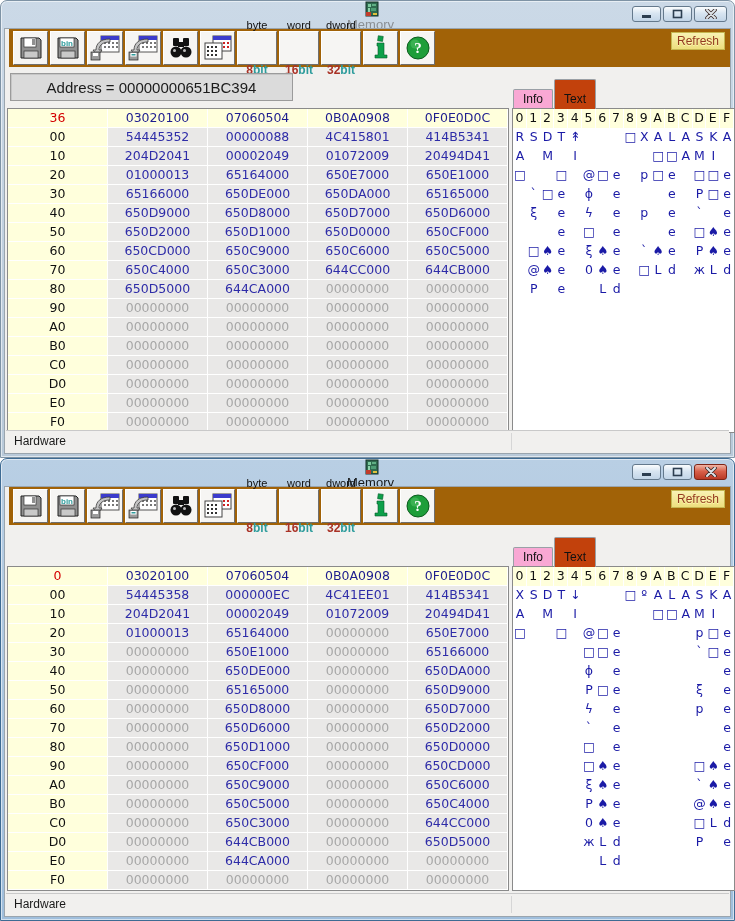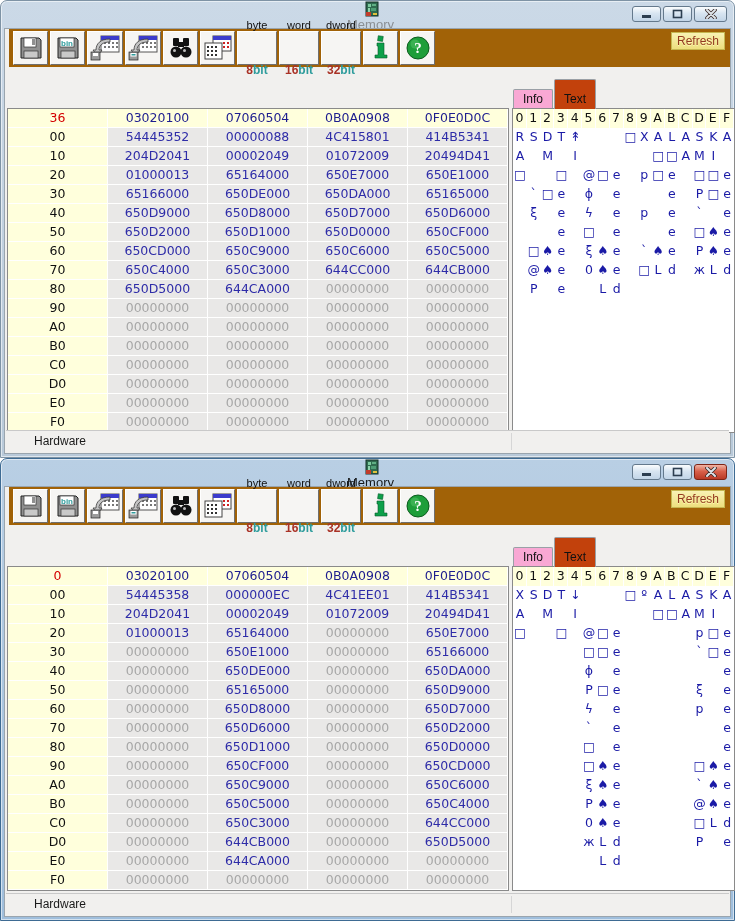--- a/index.html
+++ b/index.html
@@ -62,21 +62,21 @@
        border-radius:2px 2px 0 0;padding:2px 9px 3px 9px;margin-right:1px;cursor:default;}
   .tab.active{background:#c2410c;padding-top:12px;position:relative;z-index:2;}
   .text-grid{position:absolute;left:507px;top:79px;width:223px;height:325px;box-sizing:border-box;
              border:1px solid #8A8A8A;background:#FFFFFF;display:grid;
              grid-template-columns:repeat(16,1fr);grid-auto-rows:19px;
              font-family:"DejaVu Sans",sans-serif;font-size:12.5px;line-height:18px;text-align:center;}
   .text-grid .thead{background:#FFFFDC;color:#101010;border-right:1px solid #fff;box-sizing:border-box;}
   .text-grid .tchar{color:#1A1AA6;}
   
   .statusbar{position:absolute;left:1px;right:1px;bottom:1px;height:21px;background:#F1F0EE;
-             border-top:1px solid #C9C9C9;font-size:12px;color:#1A1A1A;line-height:20px;padding-left:20px;}
+             border-top:1px solid #C9C9C9;font-size:12px;color:#1A1A1A;line-height:20px;}
   .statusbar .stext{padding-left:8px;}
   .statusbar::after{content:"";position:absolute;left:505px;top:2px;bottom:2px;width:1px;background:#D6D6D6;}
 </style>
 </head>
 <body>
 
 <div class="windows-root" id="windows-root">
   <div class="window">
     <div class="titlebar">
       <span class="app-icon">
@@ -224,20 +224,21 @@
           <button class="tb-btn">
             <svg width="26" height="26" viewBox="0 0 26 26">
               <circle cx="13" cy="13" r="11" fill="#1E9E3A" stroke="#0C5C1E"></circle>
               <circle cx="10" cy="9" r="4.5" fill="#4DBE63" opacity=".6"></circle>
               <text x="13" y="18" font-size="15" font-weight="bold" text-anchor="middle" fill="#FFF" font-family="Liberation Serif,serif">?</text>
             </svg>
           </button>
         </div>
         <button class="refresh">Refresh</button>
       </div>
+      <div class="addrbox">Address = 00000000651BC394</div>
       <div class="hex-table">
           <div class="corner">36</div>
           <div class="colhead">03020100</div>
           <div class="colhead">07060504</div>
           <div class="colhead">0B0A0908</div>
           <div class="colhead">0F0E0D0C</div>
           <div class="rowhead">00</div>
           <div class="val">54445352</div>
           <div class="val">00000088</div>
           <div class="val">4C415801</div>

